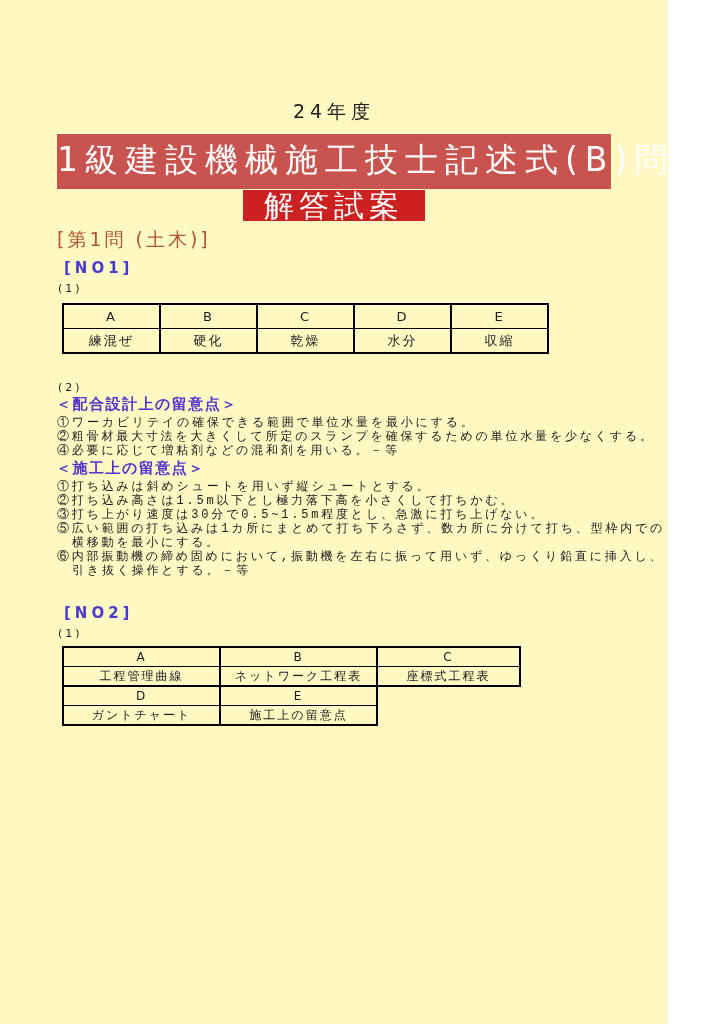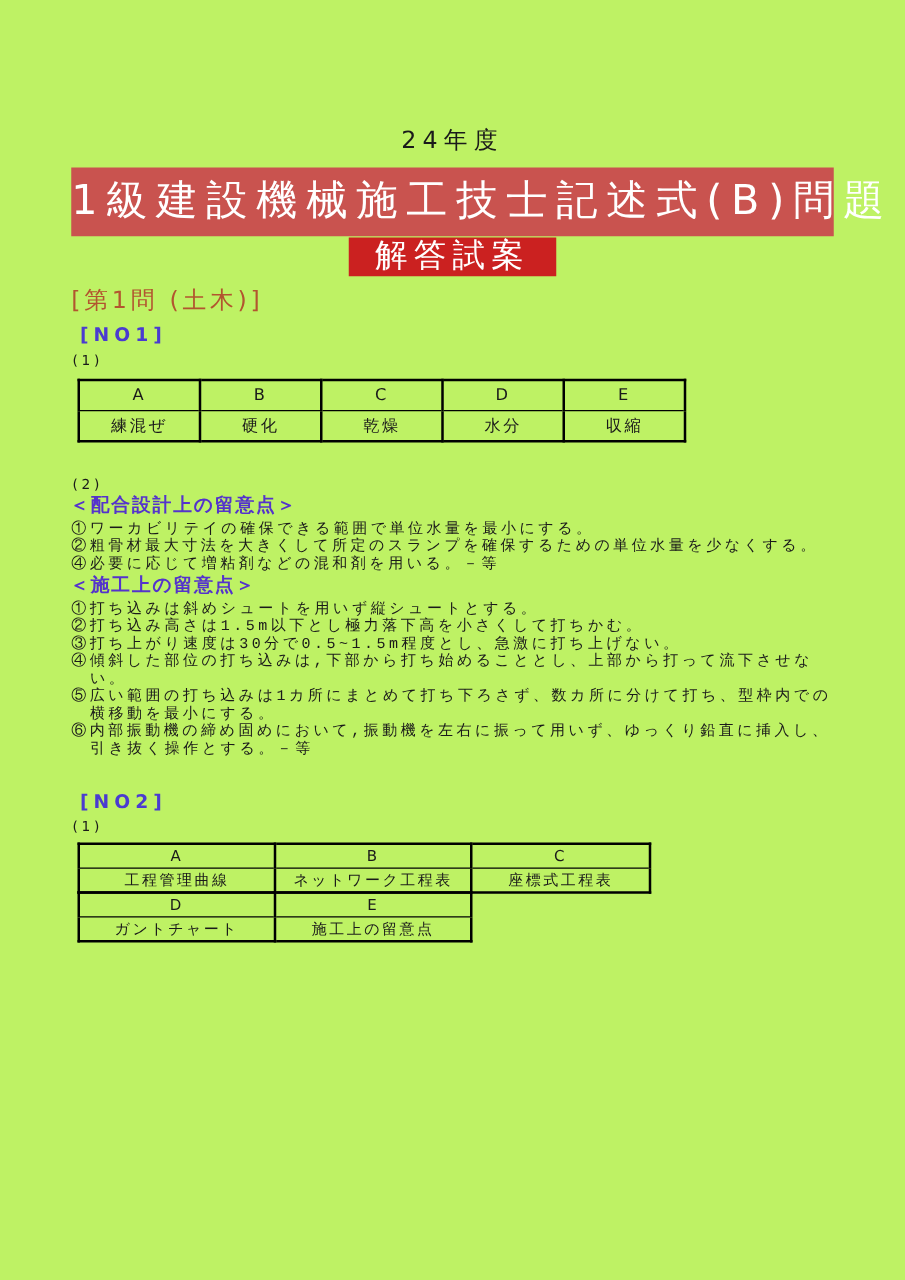--- a/index.html
+++ b/index.html
@@ -5,33 +5,33 @@
   :root{
     --title-bg:#c9534f; --subtitle-bg:#cb2120; --question-heading:#b2552f;
     --no-label:#4a3bd0; --section-heading:#5433cc; --text:#1a1a1a; --table-border:#000000;
   }
   html,body{margin:0;padding:0;}
   body{
     width:724px;height:1024px;background:#ffffff;
     font-family:"DejaVu Sans","Liberation Sans",sans-serif;
     color:var(--text);
   }
-  .page{position:relative;width:724px;height:1024px;overflow:hidden;background:#bef264;}
+  .page{position:relative;width:668px;height:1024px;overflow:hidden;background:#fef9c3;}
 
   .year{padding-top:99px;text-align:center;font-size:19px;letter-spacing:5px;}
 
   .title-bar{
     margin:9px 57px 0 57px;background:var(--title-bg);color:#ffffff;
     text-align:center;font-size:33px;letter-spacing:7px;padding:4px 0 6px 0;
     white-space:nowrap;
   }
   .subtitle-wrap{text-align:center;margin-top:1px;line-height:0;}
   .subtitle{
     display:inline-block;background:var(--subtitle-bg);color:#ffffff;
-    font-size:26px;letter-spacing:5px;line-height:31px;padding:0 21px;
+    font-size:30px;letter-spacing:5px;line-height:31px;padding:0 21px;
   }
 
   .q-heading{margin:6px 0 0 57px;color:var(--question-heading);font-size:19px;letter-spacing:3px;}
   .no-label{margin:6px 0 0 64px;color:var(--no-label);font-weight:bold;font-size:15px;letter-spacing:4px;}
   .sub-label{margin:5px 0 0 58px;font-size:11px;letter-spacing:3px;}
 
   table.t{border-collapse:collapse;margin-left:62px;table-layout:fixed;}
   table.t td{
     border:2px solid var(--table-border);text-align:center;vertical-align:middle;
     padding:0;overflow:hidden;white-space:nowrap;
@@ -107,21 +107,20 @@
     <div class="item">①ワーカビリテイの確保できる範囲で単位水量を最小にする。</div>
     <div class="item">②粗骨材最大寸法を大きくして所定のスランプを確保するための単位水量を少なくする。</div>
     <div class="item">④必要に応じて増粘剤などの混和剤を用いる。－等</div>
   </div>
 
   <div class="sec-heading s2">＜施工上の留意点＞</div>
   <div class="items">
     <div class="item">①打ち込みは斜めシュートを用いず縦シュートとする。</div>
     <div class="item">②打ち込み高さは1.5m以下とし極力落下高を小さくして打ちかむ。</div>
     <div class="item">③打ち上がり速度は30分で0.5~1.5m程度とし、急激に打ち上げない。</div>
-    <div class="item">④傾斜した部位の打ち込みは,下部から打ち始めることとし、上部から打って流下させない。</div>
     <div class="item">⑤広い範囲の打ち込みは1カ所にまとめて打ち下ろさず、数カ所に分けて打ち、型枠内での横移動を最小にする。</div>
     <div class="item">⑥内部振動機の締め固めにおいて,振動機を左右に振って用いず、ゆっくり鉛直に挿入し、引き抜く操作とする。－等</div>
   </div>
 
 
   <div class="no-label no2">[NO2]</div>
 
   <div class="sub-label">(1)</div>
 
   <table class="t t2a">

